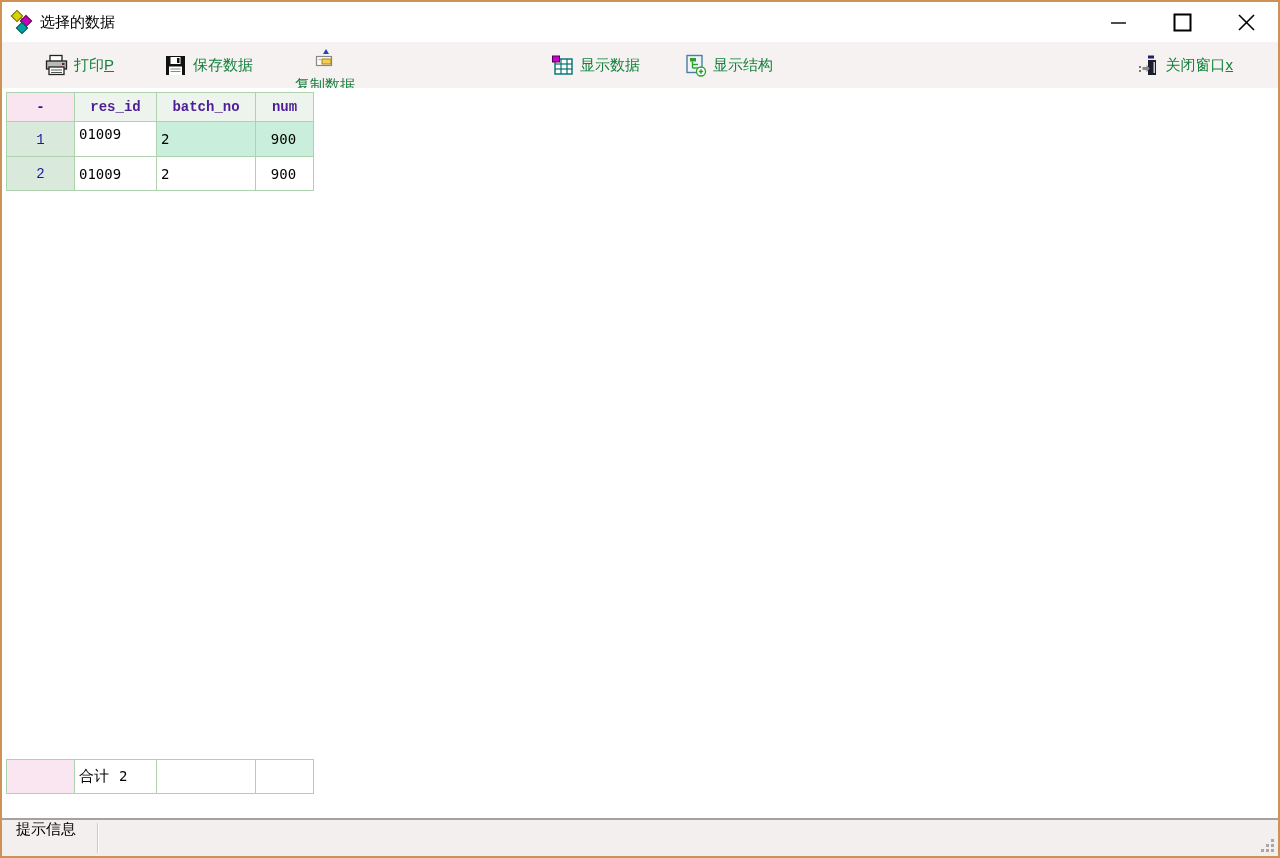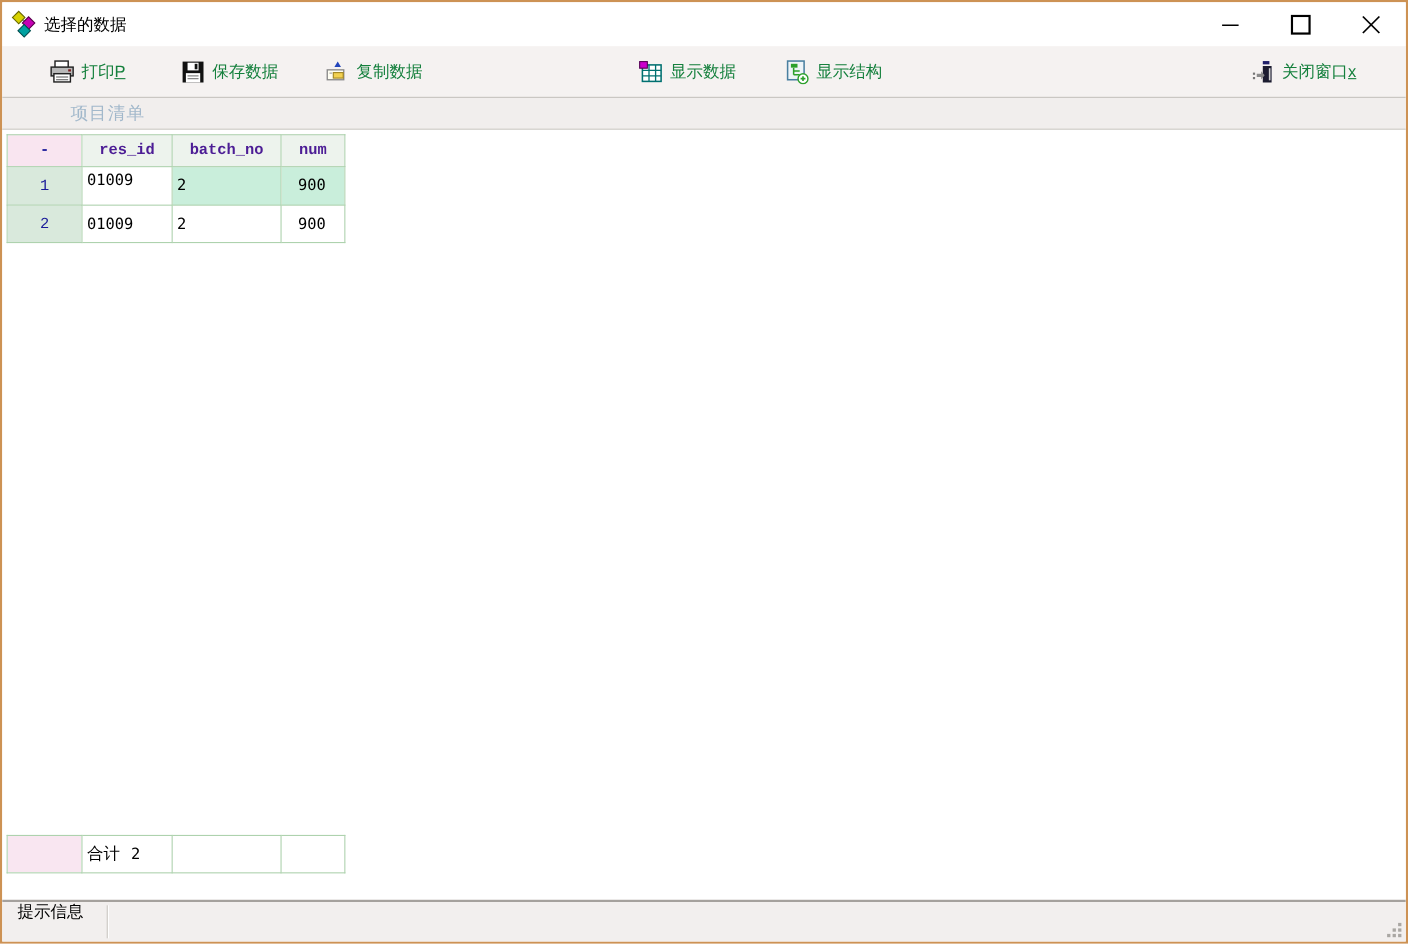--- a/index.html
+++ b/index.html
@@ -16,21 +16,21 @@
   .title-text { font-size:15px; color:#000; margin-left:5px; }
   .win-controls { margin-left:auto; display:flex; height:100%; }
   .win-btn { width:64px; height:100%; display:flex; align-items:center; justify-content:center; cursor:default; }
   
   .toolbar { height:46px; background:#f5f2f1; display:flex; align-items:center; flex-shrink:0; }
   .tbtn { display:flex; align-items:center; gap:6px; height:36px; padding:0 3px; cursor:default; }
   .tbtn .lbl { font-size:15px; color:#15803d; white-space:nowrap; }
   .tbtn .lbl u { text-decoration:underline; }
   .tb-print { margin-left:40px; }
   .tb-save { margin-left:44px; }
-  .tb-copy { margin-left:36px; }
+  .tb-copy { margin-left:36px;flex-direction:column; }
   .tb-showdata { margin-left:190px; }
   .tb-showstruct { margin-left:38px; }
   .tb-close { margin-left:auto; margin-right:42px; }
   
   .tabheader {
     height:30px; background:#f1eeed;
     border-top:1px solid #c6c2be; border-bottom:1px solid #c6c2be;
     display:flex; align-items:center; flex-shrink:0;
   }
   .tabheader .tab-label { margin-left:62px; font-size:16px; color:#a2b8cb; letter-spacing:1px; }
@@ -183,23 +183,20 @@
           <rect x="2" y="12" width="2" height="2" fill="#777"></rect>
           <rect x="2" y="16" width="2" height="2" fill="#777"></rect>
           <path d="M5.5 13 h4 v-2.2 l3.2 3.7 -3.2 3.7 v-2.2 h-4 z" fill="#8a8a8a"></path>
         </svg>
       </span>
       <span class="lbl"><span>关闭窗口</span><u>x</u></span>
     </div>
 
   </div>
 
-  <div class="tabheader">
-    <span class="tab-label">项目清单</span>
-  </div>
 
   <div class="main">
 
     <table class="grid">
       <colgroup>
           <col style="width:68px">
           <col style="width:82px">
           <col style="width:99px">
           <col style="width:58px">
         </colgroup>

